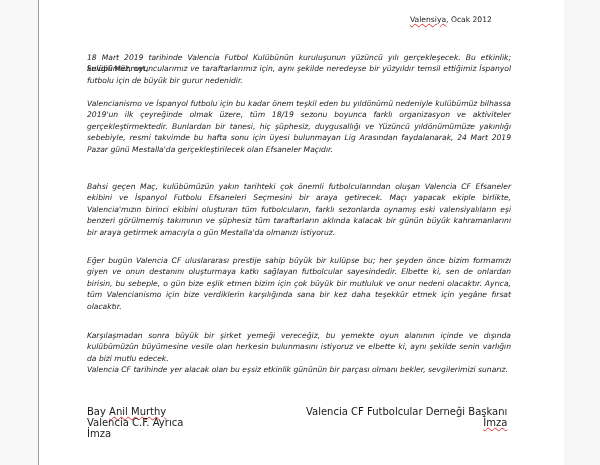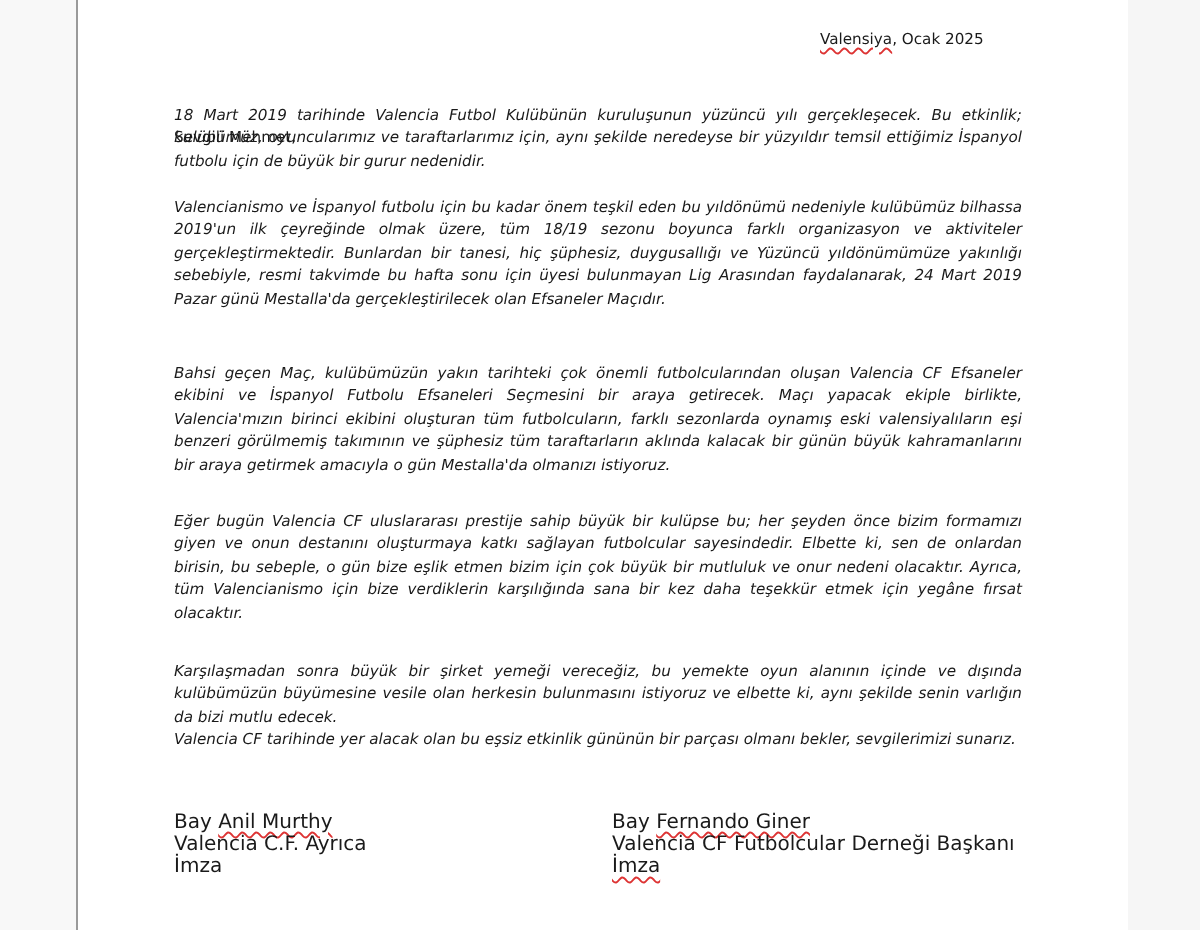--- a/index.html
+++ b/index.html
@@ -24,49 +24,48 @@
       background: #f6f6f6;
     }
     .content {
       position: absolute; left: 48px; top: 0; width: 424px;
       font-size: 7.6px; line-height: 11.4px;
     }
     .date { position: absolute; top: 14px; left: 323px; white-space: nowrap; }
     .salutation { position: absolute; top: 28px; left: 0; margin-top: 35px; }
     p { margin: 0; text-align: justify; font-style: italic; }
     .para { position: absolute; left: 0; width: 424px; }
-    .spell { text-decoration: underline wavy #d33; text-decoration-thickness: 1px; text-underline-offset: 1px; }
+    .spell { text-decoration: underline wavy #d33; text-decoration-thickness: 1px; text-underline-offset: 1px; text-align: right; }
     .sig { position: absolute; top: 406px; font-size: 10px; line-height: 11.2px; }
     .sig-left { left: 0; }
     .sig-right { left: 219px; }
   </style>
 </head>
 <body>
 
 <div class="left-gutter"></div>
 <div class="right-gutter"></div>
 
 <div class="page">
   <div class="content">
-    <div class="date"><span class="spell">Valensiya</span><span>, Ocak 2025</span></div>
+    <div class="date"><span class="spell">Valensiya</span><span>, Ocak 2012</span></div>
 
     <div class="salutation">Sevgili Mehmet,</div>
 
     <p class="para" style="top:52px">18 Mart 2019 tarihinde Valencia Futbol Kulübünün kuruluşunun yüzüncü yılı gerçekleşecek. Bu etkinlik; kulübümüz, oyuncularımız ve taraftarlarımız için, aynı şekilde neredeyse bir yüzyıldır temsil ettiğimiz İspanyol futbolu için de büyük bir gurur nedenidir.</p>
     <p class="para" style="top:98px">Valencianismo ve İspanyol futbolu için bu kadar önem teşkil eden bu yıldönümü nedeniyle kulübümüz bilhassa 2019'un ilk çeyreğinde olmak üzere, tüm 18/19 sezonu boyunca farklı organizasyon ve aktiviteler gerçekleştirmektedir. Bunlardan bir tanesi, hiç şüphesiz, duygusallığı ve Yüzüncü yıldönümümüze yakınlığı sebebiyle, resmi takvimde bu hafta sonu için üyesi bulunmayan Lig Arasından faydalanarak, 24 Mart 2019 Pazar günü Mestalla'da gerçekleştirilecek olan Efsaneler Maçıdır.</p>
     <p class="para" style="top:181px">Bahsi geçen Maç, kulübümüzün yakın tarihteki çok önemli futbolcularından oluşan Valencia CF Efsaneler ekibini ve İspanyol Futbolu Efsaneleri Seçmesini bir araya getirecek. Maçı yapacak ekiple birlikte, Valencia'mızın birinci ekibini oluşturan tüm futbolcuların, farklı sezonlarda oynamış eski valensiyalıların eşi benzeri görülmemiş takımının ve şüphesiz tüm taraftarların aklında kalacak bir günün büyük kahramanlarını bir araya getirmek amacıyla o gün Mestalla'da olmanızı istiyoruz.</p>
     <p class="para" style="top:255px">Eğer bugün Valencia CF uluslararası prestije sahip büyük bir kulüpse bu; her şeyden önce bizim formamızı giyen ve onun destanını oluşturmaya katkı sağlayan futbolcular sayesindedir. Elbette ki, sen de onlardan birisin, bu sebeple, o gün bize eşlik etmen bizim için çok büyük bir mutluluk ve onur nedeni olacaktır. Ayrıca, tüm Valencianismo için bize verdiklerin karşılığında sana bir kez daha teşekkür etmek için yegâne fırsat olacaktır.</p>
     <p class="para" style="top:330px">Karşılaşmadan sonra büyük bir şirket yemeği vereceğiz, bu yemekte oyun alanının içinde ve dışında kulübümüzün büyümesine vesile olan herkesin bulunmasını istiyoruz ve elbette ki, aynı şekilde senin varlığın da bizi mutlu edecek.</p>
     <p class="para" style="top:364px">Valencia CF tarihinde yer alacak olan bu eşsiz etkinlik gününün bir parçası olmanı bekler, sevgilerimizi sunarız.</p>
 
     <div class="sig sig-left">
       <div><span>Bay</span> <span class="spell">Anil Murthy</span></div>
       <div>Valencia C.F. Ayrıca</div>
       <div>İmza</div>
     </div>
 
     <div class="sig sig-right">
-      <div><span>Bay</span> <span class="spell">Fernando Giner</span></div>
       <div>Valencia CF Futbolcular Derneği Başkanı</div>
       <div class="spell">İmza</div>
     </div>
   </div>
 </div>
 
 </body></html>

